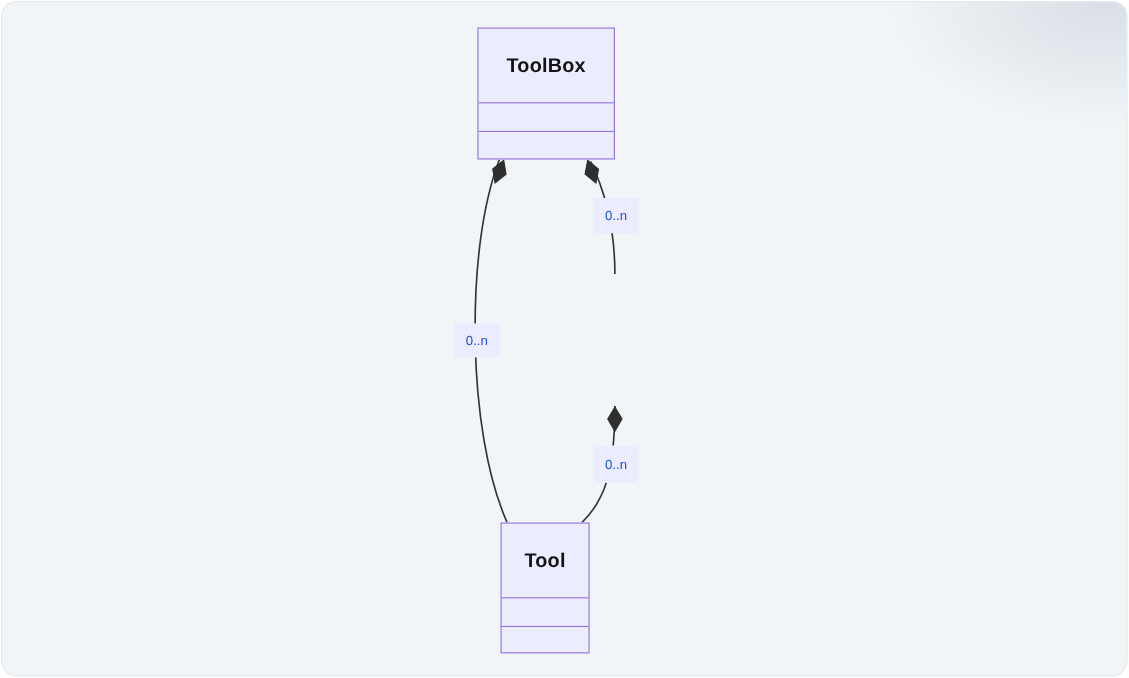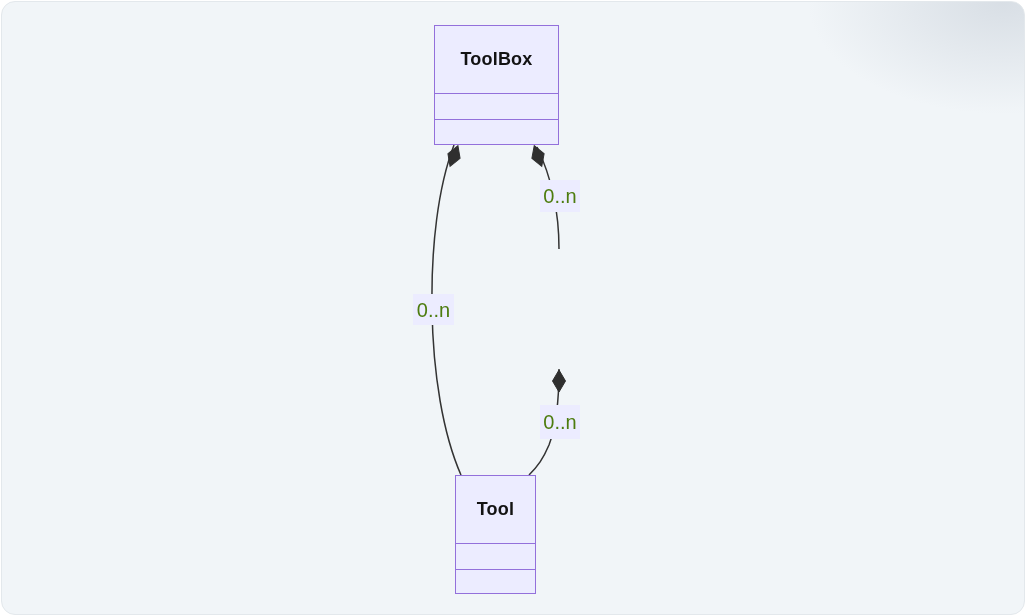--- a/index.html
+++ b/index.html
@@ -69,22 +69,22 @@
   .uml-class .compartment.last {
     flex: 1;
   }
   .class-toolbox { left: 432px; top: 23px;  width: 125px; height: 120px; }
   .class-toolset { left: 498px; top: 247px; width: 118px; height: 120px; }
   .class-tool    { left: 453px; top: 473px; width: 81px;  height: 119px; }
 
   .edge-label {
     position: absolute;
     background: #ECECFF;
-    color: #4d7c0f;
-    font-size: 20px;
+    color: #1d4ed8;
+    font-size: 12px;
     display: flex;
     align-items: center;
     justify-content: center;
     line-height: 1;
   }
   .label-toolbox-tool    { left: 411px; top: 292px; width: 41px; height: 31px; }
   .label-toolbox-toolset { left: 538px; top: 178px; width: 40px; height: 32px; }
   .label-toolset-tool    { left: 538px; top: 403px; width: 40px; height: 34px; }
 </style>
 </head>

